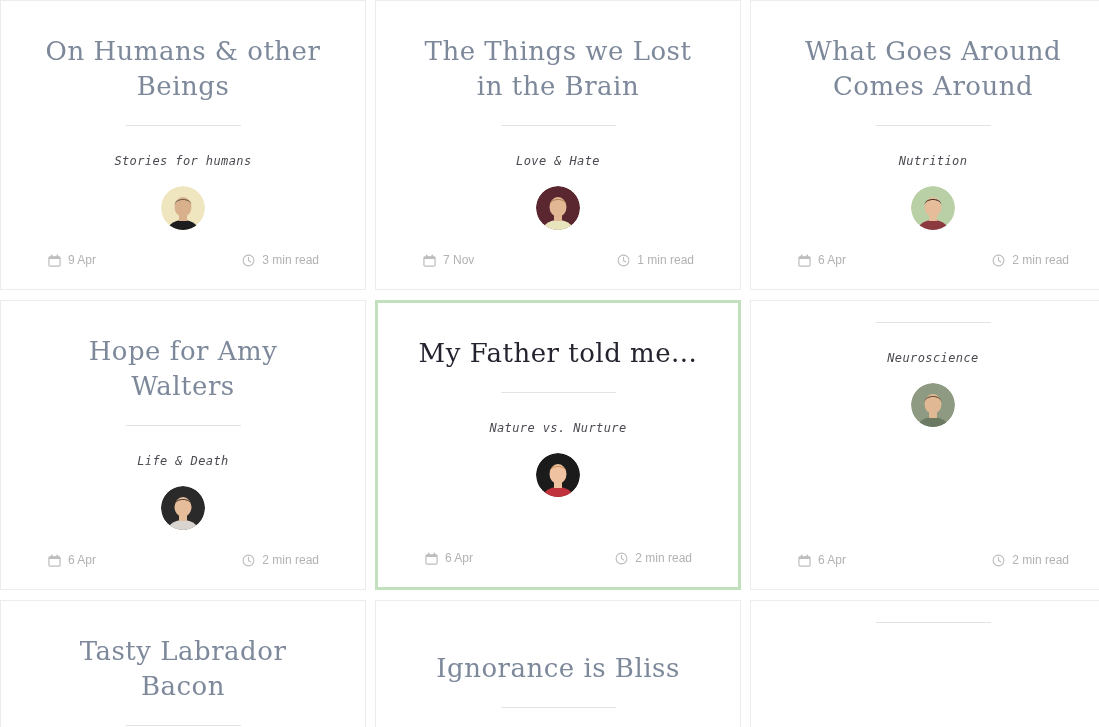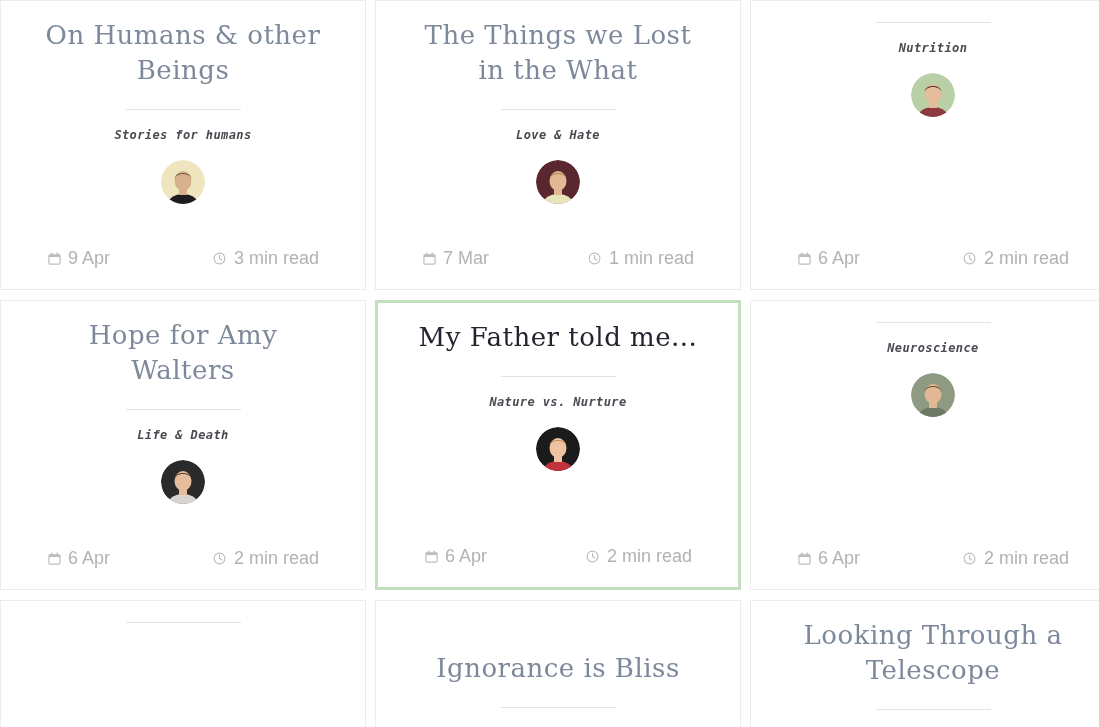--- a/index.html
+++ b/index.html
@@ -55,21 +55,21 @@
 
   .title {
     font-family: "DejaVu Serif", "Liberation Serif", serif;
     font-size: 26px;
     line-height: 35px;
     font-weight: 400;
     text-align: center;
     color: #7d899b;
     letter-spacing: 0.5px;
     margin: 0;
-    padding-top: 17px;
+    padding-top: 33px;
     max-width: 290px;
   }
   .card.selected .title {
     color: #242430;
   }
 
   
   .card.single-line .title {
     padding-top: 50px;
     text-align: right;
@@ -84,22 +84,22 @@
   }
 
   .subtitle {
     font-family: "DejaVu Sans Mono", "Liberation Mono", monospace;
     font-style: italic;
     font-size: 12px;
     line-height: 14px;
     color: #4a4a52;
     letter-spacing: 0.4px;
     text-align: center;
-    margin-top: 18px;
-    font-weight: 700;
+    margin-top: 28px;
+    font-weight: 400;
   }
 
   .avatar {
     width: 44px;
     height: 44px;
     border-radius: 50%;
     margin-top: 18px;
     overflow: hidden;
     position: relative;
     flex: 0 0 auto;
@@ -114,21 +114,21 @@
     align-items: center;
     justify-content: space-between;
     flex: 0 0 auto;
   }
 
   .meta {
     display: flex;
     align-items: center;
     gap: 7px;
     font-family: "Liberation Sans", sans-serif;
-    font-size: 18px;
+    font-size: 12px;
     color: #b2b2b2;
     line-height: 1;
     white-space: nowrap;
   }
   .meta .glyph {
     display: inline-flex;
     width: 14px;
     height: 14px;
     align-items: center;
     justify-content: center;
@@ -172,21 +172,21 @@
               <circle cx="7" cy="7" r="5.8" fill="none" stroke="#bdbdbd" stroke-width="1.2"></circle>
               <path d="M7 3.6 L7 7 L9.4 8.6" fill="none" stroke="#bdbdbd" stroke-width="1.2" stroke-linecap="round"></path>
             </svg>
           </span>
           <span>3 min read</span>
         </div>
       </div>
     </div>
     <div class="card">
       <div class="card-body">
-        <h2 class="title">The Things we Lost in the What</h2>
+        <h2 class="title">The Things we Lost in the Brain</h2>
         <div class="divider"></div>
         <div class="subtitle">Love &amp; Hate</div>
         <div class="avatar">
           <svg viewBox="0 0 44 44">
             <circle cx="22" cy="22" r="22" fill="#5a2630"></circle>
             <ellipse cx="22" cy="48" rx="17" ry="14" fill="#e8e4bc"></ellipse>
             <rect x="18" y="27" width="8" height="8" fill="#e2b894"></rect>
             <ellipse cx="22" cy="21" rx="8.5" ry="10" fill="#e2b894"></ellipse>
             <path d="M13.5 20 C13.5 12, 30.5 12, 30.5 20 C30.5 16, 28 13, 22 13 C16 13, 13.5 16, 13.5 20 Z" fill="#a97f4e"></path>
           </svg>
@@ -195,35 +195,36 @@
       <div class="card-footer">
         <div class="meta">
           <span class="glyph">
             <svg viewBox="0 0 14 14" width="13" height="13">
               <rect x="1" y="3" width="12" height="10" rx="1.2" fill="none" stroke="#bdbdbd" stroke-width="1.3"></rect>
               <rect x="1" y="3" width="12" height="2.4" fill="#bdbdbd"></rect>
               <rect x="3.2" y="0.6" width="1.6" height="3.2" rx="0.7" fill="#bdbdbd"></rect>
               <rect x="9.2" y="0.6" width="1.6" height="3.2" rx="0.7" fill="#bdbdbd"></rect>
             </svg>
           </span>
-          <span>7 Mar</span>
+          <span>7 Nov</span>
         </div>
         <div class="meta">
           <span class="glyph">
             <svg viewBox="0 0 14 14" width="13" height="13">
               <circle cx="7" cy="7" r="5.8" fill="none" stroke="#bdbdbd" stroke-width="1.2"></circle>
               <path d="M7 3.6 L7 7 L9.4 8.6" fill="none" stroke="#bdbdbd" stroke-width="1.2" stroke-linecap="round"></path>
             </svg>
           </span>
           <span>1 min read</span>
         </div>
       </div>
     </div>
     <div class="card">
       <div class="card-body">
+        <h2 class="title">What Goes Around Comes Around</h2>
         <div class="divider"></div>
         <div class="subtitle">Nutrition</div>
         <div class="avatar">
           <svg viewBox="0 0 44 44">
             <circle cx="22" cy="22" r="22" fill="#b9cfa6"></circle>
             <ellipse cx="22" cy="48" rx="17" ry="14" fill="#8c3a40"></ellipse>
             <rect x="18" y="27" width="8" height="8" fill="#e6bd9a"></rect>
             <ellipse cx="22" cy="21" rx="8.5" ry="10" fill="#e6bd9a"></ellipse>
             <path d="M13.5 20 C13.5 12, 30.5 12, 30.5 20 C30.5 16, 28 13, 22 13 C16 13, 13.5 16, 13.5 20 Z" fill="#3b2a22"></path>
           </svg>
@@ -360,28 +361,28 @@
               <circle cx="7" cy="7" r="5.8" fill="none" stroke="#bdbdbd" stroke-width="1.2"></circle>
               <path d="M7 3.6 L7 7 L9.4 8.6" fill="none" stroke="#bdbdbd" stroke-width="1.2" stroke-linecap="round"></path>
             </svg>
           </span>
           <span>2 min read</span>
         </div>
       </div>
     </div>
     <div class="card">
       <div class="card-body">
+        <h2 class="title">Tasty Labrador Bacon</h2>
         <div class="divider"></div>
       </div>
     </div>
     <div class="card single-line">
       <div class="card-body">
         <h2 class="title">Ignorance is Bliss</h2>
         <div class="divider"></div>
       </div>
     </div>
     <div class="card">
       <div class="card-body">
-        <h2 class="title">Looking Through a Telescope</h2>
         <div class="divider"></div>
       </div>
     </div>
   </div>
 
 </body></html>

